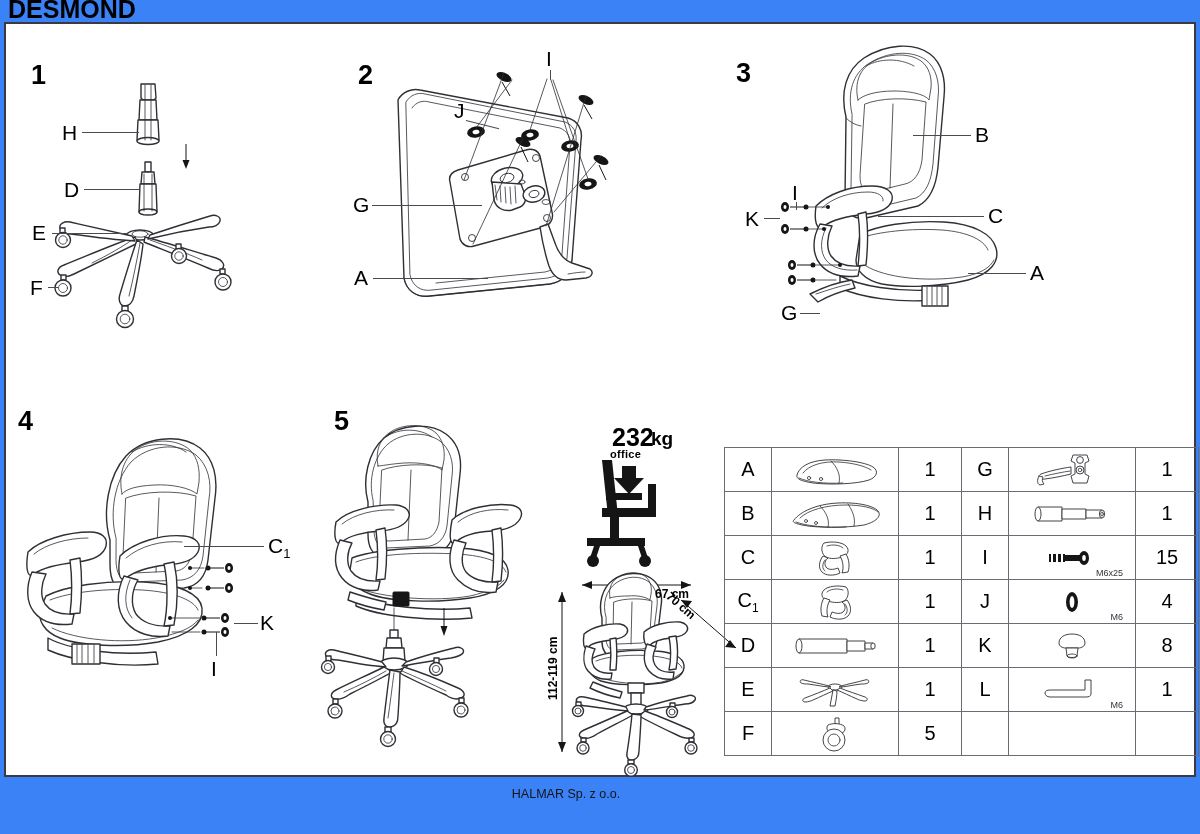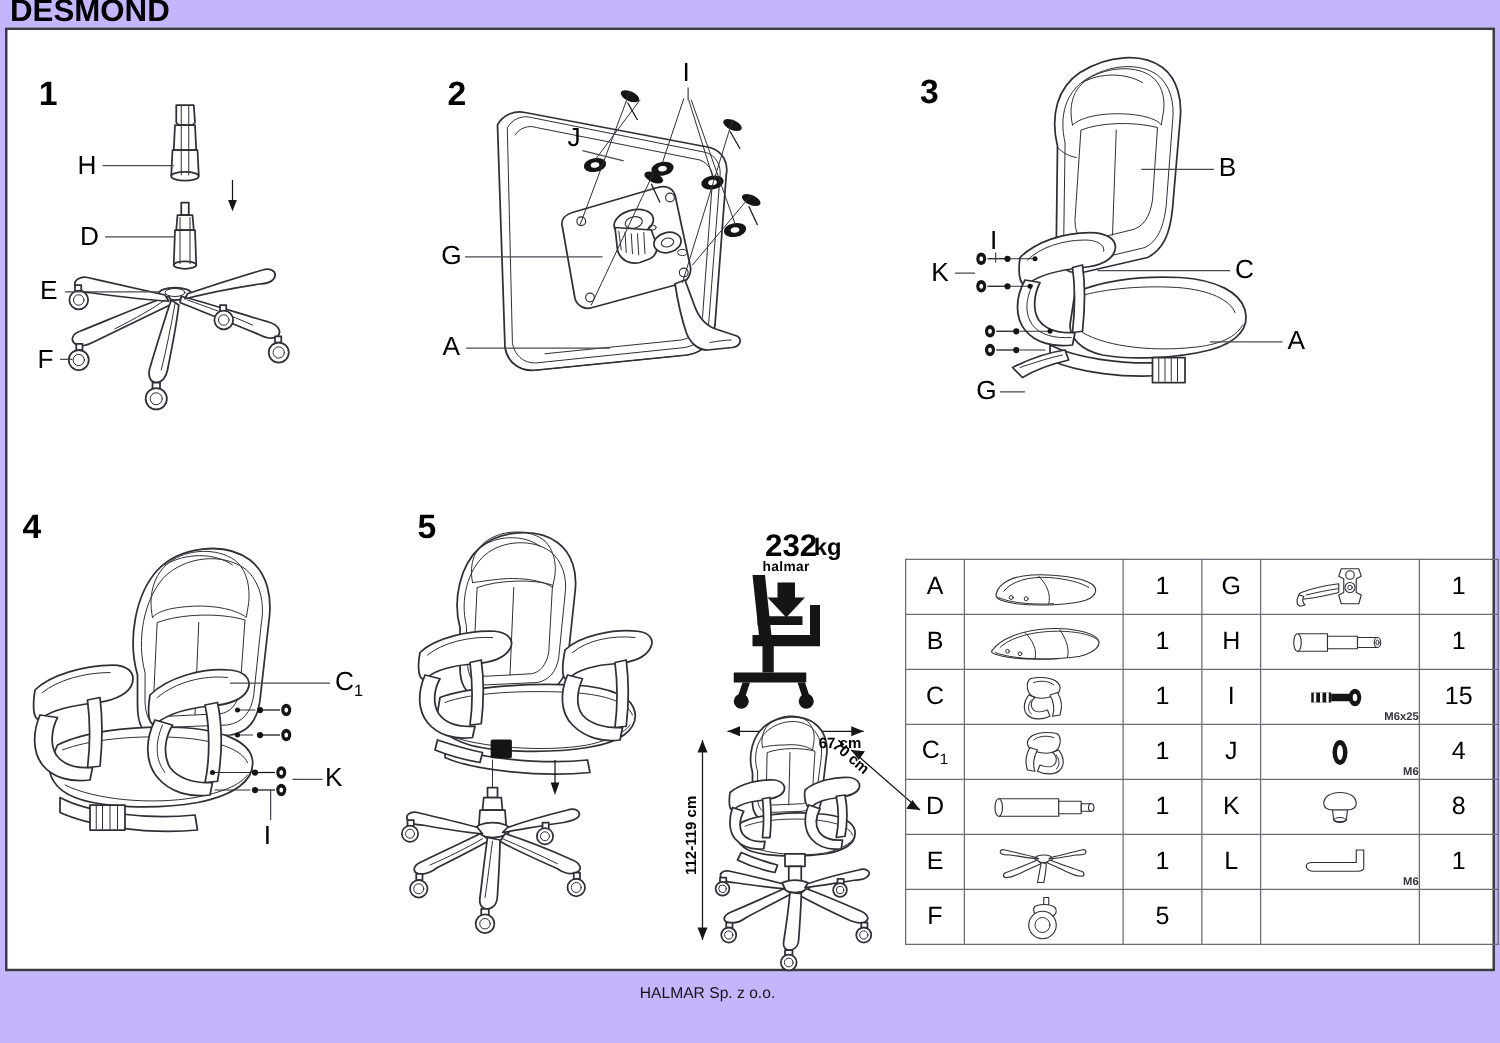--- a/index.html
+++ b/index.html
@@ -8,21 +8,21 @@
     background: #ffffff;
   }
   body {
     font-family: "Liberation Sans", sans-serif;
     color: #000000;
   }
   #page {
     position: relative;
     width: 1200px;
     height: 834px;
-    background: #c4b5fd;
+    background: #3b82f6;
     overflow: hidden;
   }
 
   
   #title {
     position: absolute;
     left: 8px;
     top: -4px;
     font-size: 25px;
     font-weight: bold;
@@ -135,24 +135,24 @@
     text-align: center;
     vertical-align: middle;
     position: relative;
   }
   td.c-letter { width: 46px; font-size: 20px; }
   td.c-pic    { width: 126px; }
   td.c-qty    { width: 62px; font-size: 20px; }
   .sub1 { font-size: 12px; vertical-align: sub; }
   .spec-note {
     position: absolute;
-    right: 0;
+    right: 12px;
     bottom: 1px;
     font-size: 9px;
-    font-weight: bold;
+    font-weight: normal;
     color: #33333a;
     line-height: 9px;
   }
   .pic-wrap {
     width: 100%;
     height: 43px;
     display: flex;
     align-items: center;
     justify-content: center;
   }
@@ -713,21 +713,21 @@
             <path class="fl" d="M130,283 L130,287 L135,287 L135,283 Z"></path>
             <circle class="fl" cx="132" cy="292" r="5.5"></circle>
             <circle class="lnt" cx="132" cy="292" r="3"></circle>
           </g>
       </g>
     </svg>
   </div>
 
   <div id="weight-num">232</div>
   <div id="weight-unit">kg</div>
-  <div id="weight-max">halmar</div>
+  <div id="weight-max">office</div>
 
   <div class="dim-label" id="dim-width">67 cm</div>
   <div class="dim-label" id="dim-depth">70 cm</div>
   <div class="dim-label" id="dim-height">112-119 cm</div>
 
   <table id="parts-table">
     <tbody>
 
       <tr>
         <td class="c-letter"><span>A</span></td>

